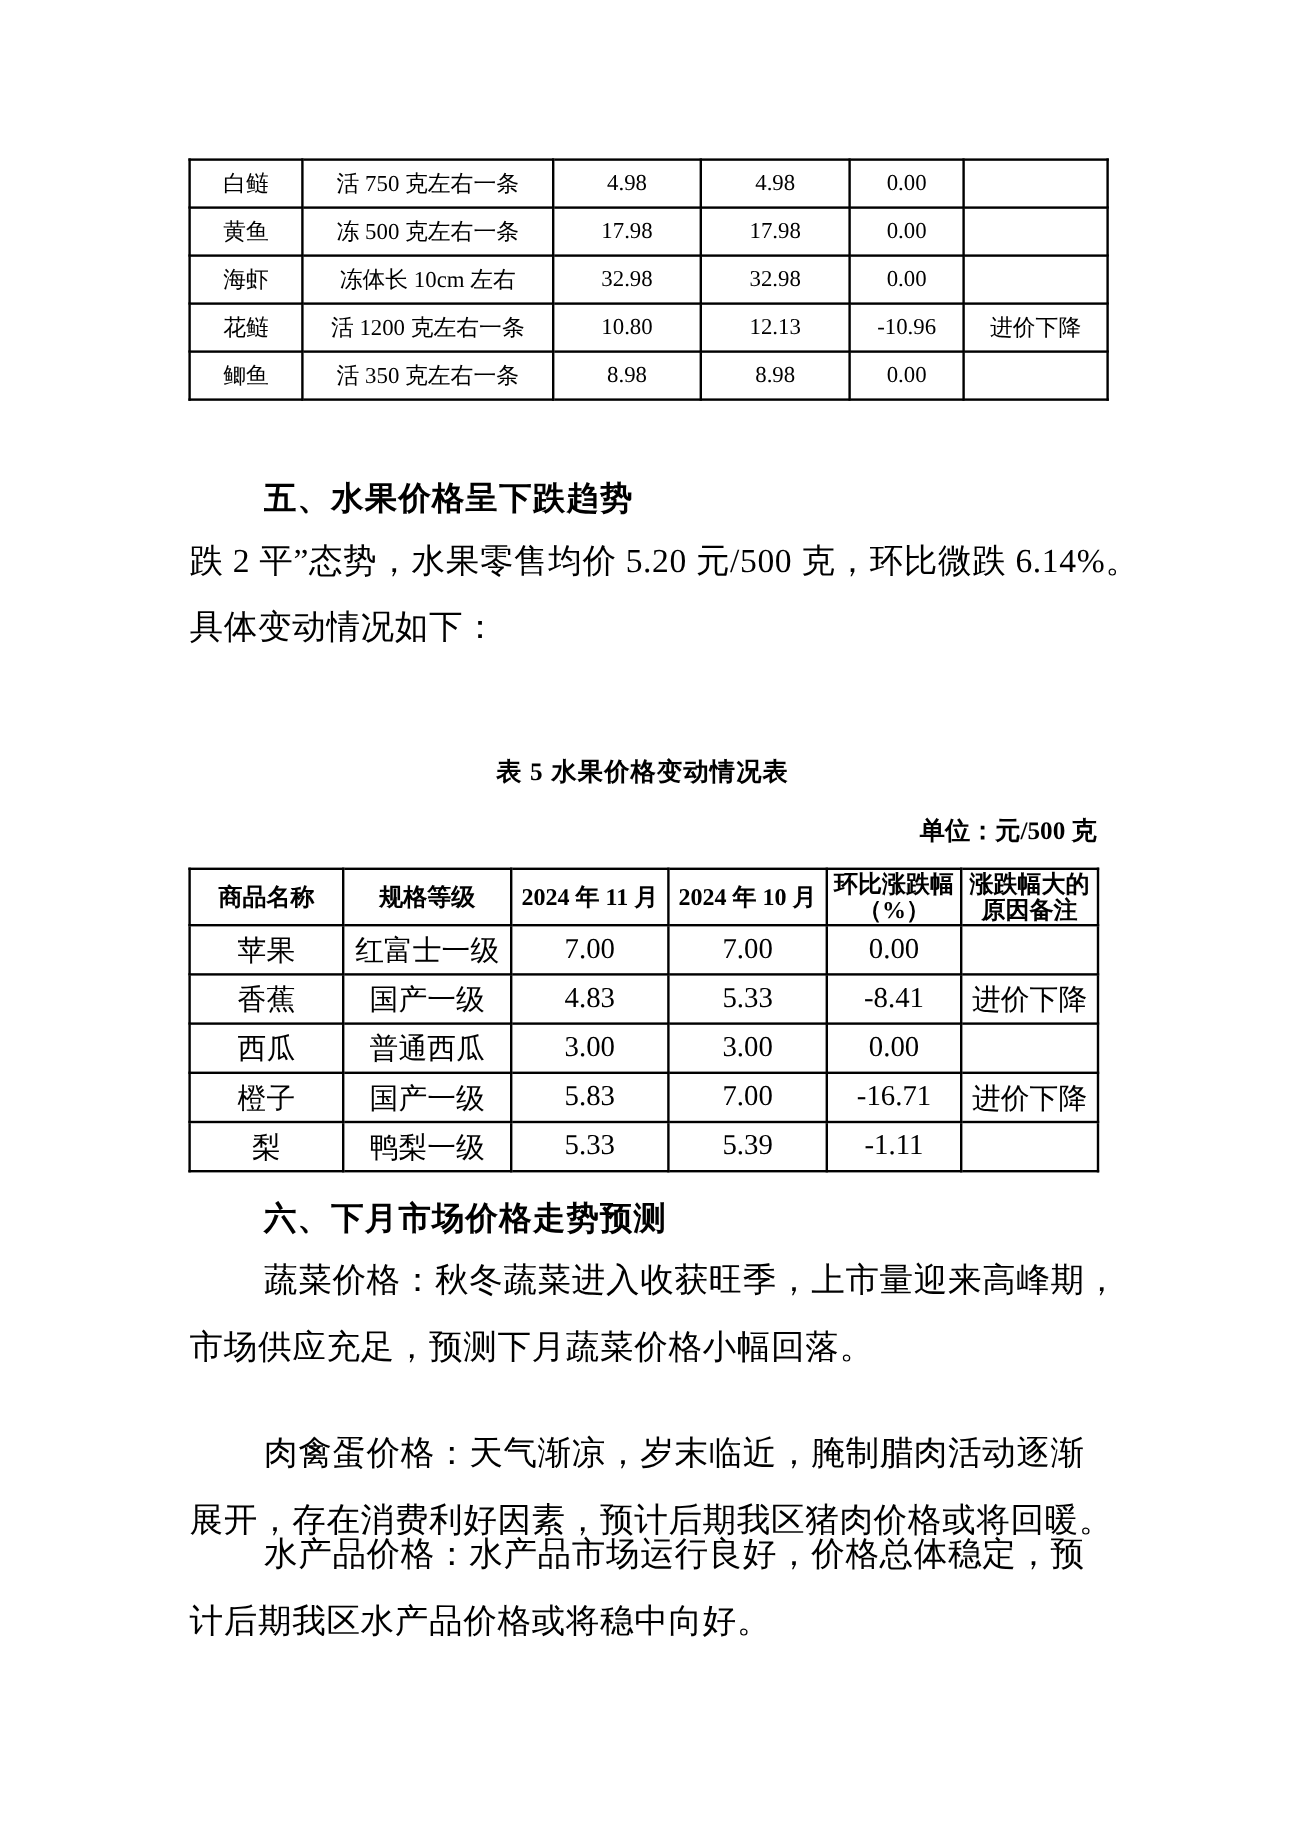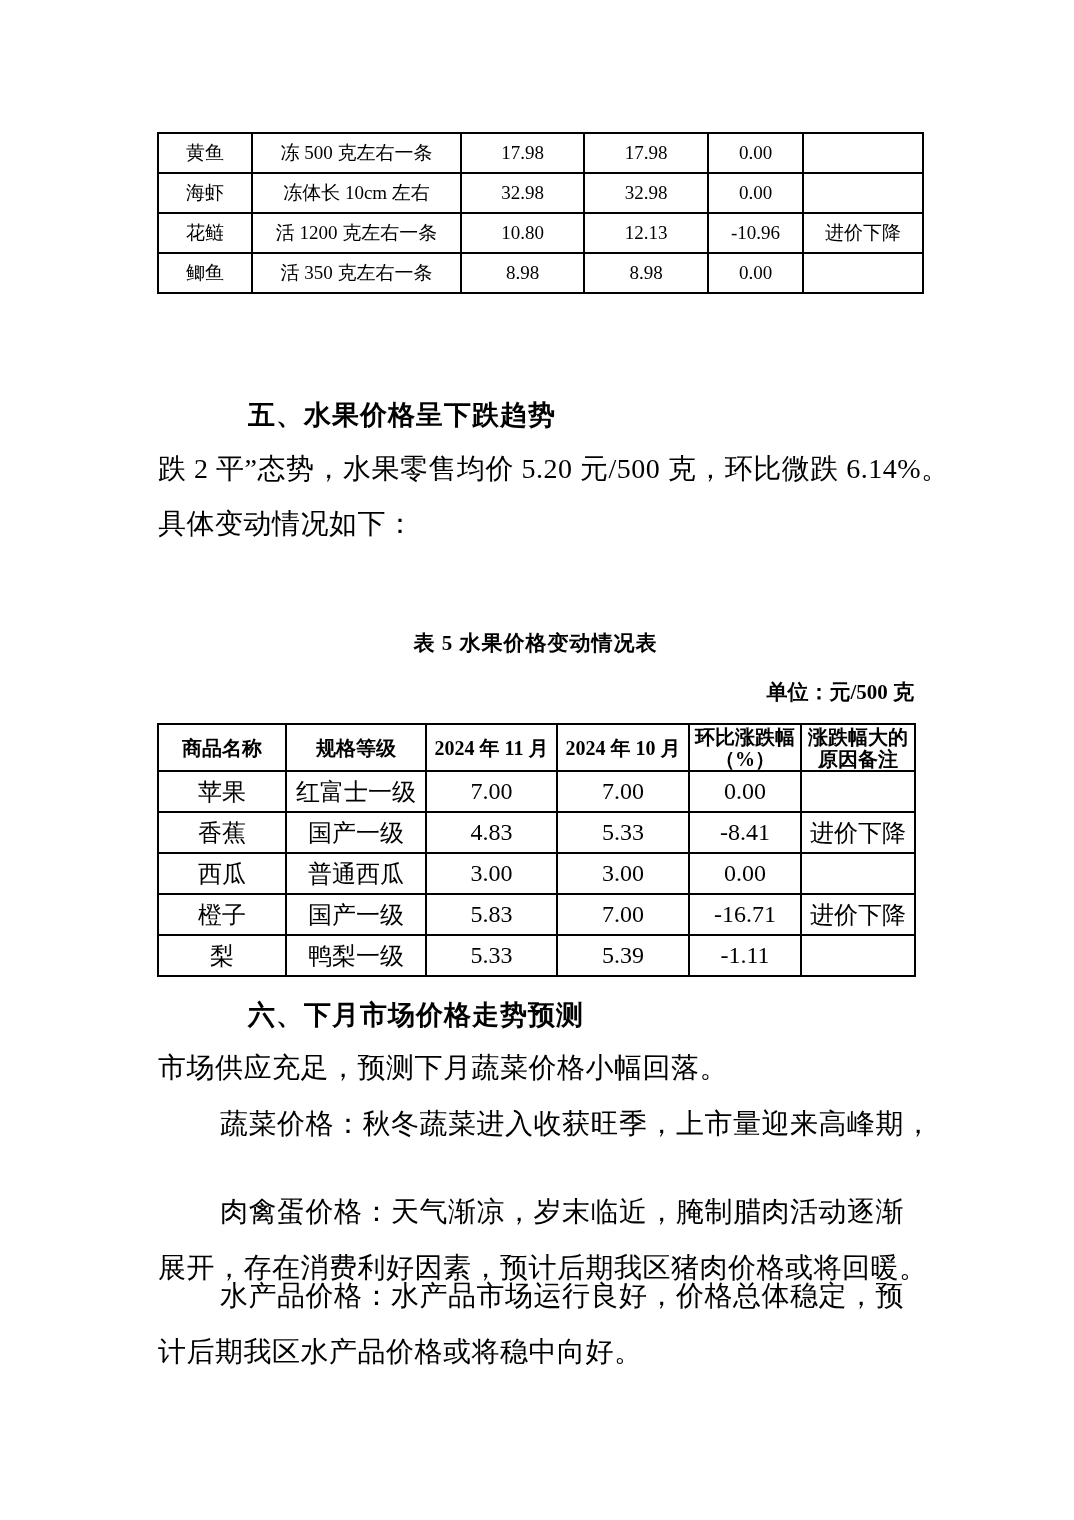--- a/index.html
+++ b/index.html
@@ -29,21 +29,21 @@
   }
   .seafood { left:157px; top:132px; width:765px; }
   .seafood td { font-size:19px; height:38px; }
   .fruit { left:157px; top:723px; width:757px; }
   .fruit thead th { font-size:20px; font-weight:bold; line-height:22px; white-space:pre-line; height:45px; }
   .fruit tbody td { font-size:24px; height:39px; }
   .sec-heading {
     position:absolute; left:220px;
     font-family:"Liberation Sans", sans-serif;
     font-weight:bold; font-size:27px; line-height:30px;
-    letter-spacing:1px; white-space:nowrap;margin-left:28px;
+    letter-spacing:1px; white-space:nowrap;
   }
   .para { position:absolute; left:158px; width:780px; }
   .para .line {
     height:55px; line-height:55px;
     font-size:28px; white-space:nowrap;
     letter-spacing:0.5px;
   }
   .para .indent { padding-left:62px; }
   .p56 .line { height:56px; line-height:56px; }
   .table-title {
@@ -64,20 +64,28 @@
   <table class="doc-table seafood">
     <colgroup>
       <col style="width:94px">
         <col style="width:209px">
         <col style="width:123px">
       <col style="width:124px">
         <col style="width:95px">
         <col style="width:120px">
     </colgroup>
     <tbody>
+        <tr>
+          <td>白鲢</td>
+          <td>活 750 克左右一条</td>
+          <td>4.98</td>
+          <td>4.98</td>
+          <td>0.00</td>
+          <td></td>
+        </tr>
         <tr>
           <td>黄鱼</td>
           <td>冻 500 克左右一条</td>
           <td>17.98</td>
           <td>17.98</td>
           <td>0.00</td>
           <td></td>
         </tr>
         <tr>
           <td>海虾</td>
@@ -177,22 +185,22 @@
           <td>5.39</td>
           <td>-1.11</td>
           <td></td>
         </tr>
       </tbody>
   </table>
 
   <div class="sec-heading" style="top:1000px;">六、下月市场价格走势预测</div>
 
   <div class="para p56" style="top:1040px;">
+    <div class="line indent">蔬菜价格：秋冬蔬菜进入收获旺季，上市量迎来高峰期，</div>
     <div class="line">市场供应充足，预测下月蔬菜价格小幅回落。</div>
-    <div class="line indent">蔬菜价格：秋冬蔬菜进入收获旺季，上市量迎来高峰期，</div>
   </div>
 
   <div class="para p56" style="top:1184px;">
     <div class="line indent">肉禽蛋价格：天气渐凉，岁末临近，腌制腊肉活动逐渐</div>
     <div class="line">展开，存在消费利好因素，预计后期我区猪肉价格或将回暖。</div>
   </div>
 
   <div class="para p56" style="top:1268px;">
     <div class="line indent">水产品价格：水产品市场运行良好，价格总体稳定，预</div>
     <div class="line">计后期我区水产品价格或将稳中向好。</div>

